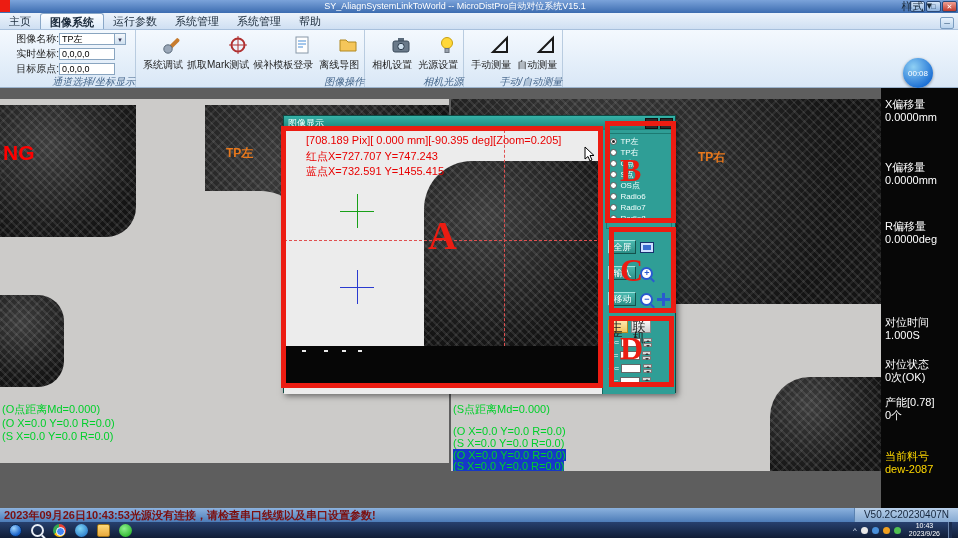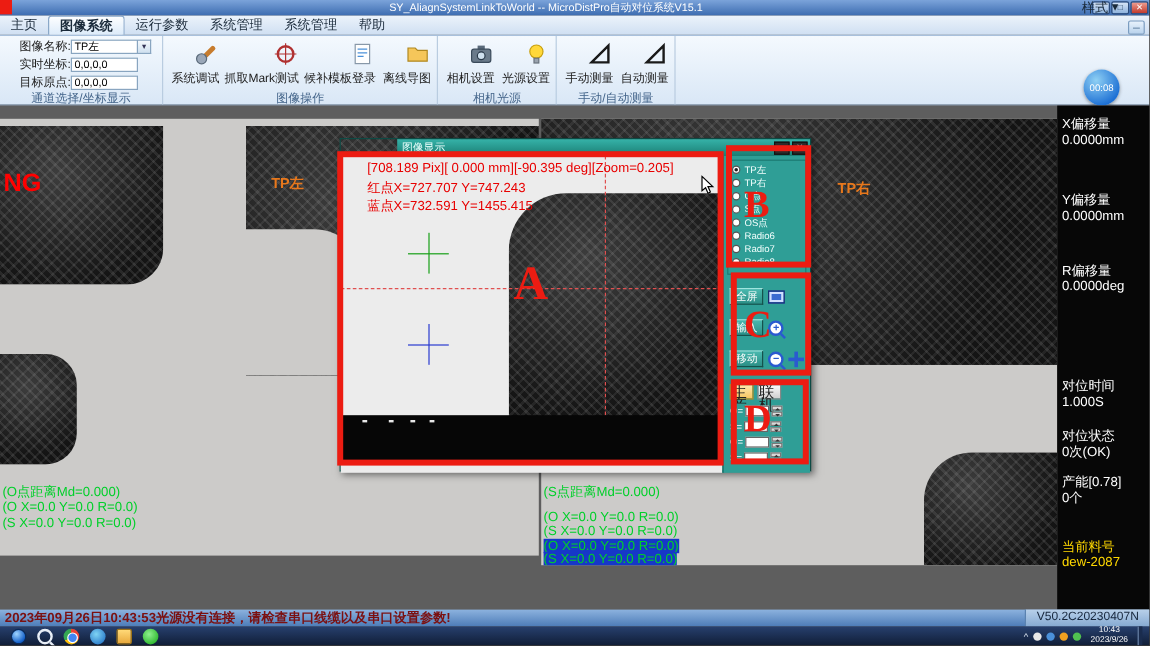--- a/index.html
+++ b/index.html
@@ -18,21 +18,21 @@
   .menubar{position:absolute;top:13px;left:0;right:0;height:17px;background:linear-gradient(#ecf3fb,#cfdff2);display:flex;align-items:flex-end;border-bottom:1px solid #a8c0dc;}
   .menutab{padding:1px 9px;height:16px;line-height:14px;color:#1a2a3a;font-size:11px;}
   .menutab.active{background:linear-gradient(#fdfeff,#dcebfa);border:1px solid #8aa8c8;border-bottom:none;border-radius:3px 3px 0 0;font-weight:bold;}
   .menubar .spacer{flex:1;}
   .style-btn{display:flex;gap:3px;padding:0 8px;height:30px;color:#1a2a3a;font-size:11px;}
   .mini-ribbon-btn{width:14px;height:12px;margin-right:4px;background:linear-gradient(#e8f2fc,#b8d2ec);border:1px solid #7a9cc0;border-radius:2px;font-size:8px;line-height:11px;text-align:center;color:#35597d;}
 
   
   .ribbon{position:absolute;top:30px;left:0;right:0;height:58px;background:linear-gradient(#f4f9fe,#d9e7f6);border-bottom:1px solid #9ab2cc;display:flex;}
   .rgroup{position:relative;height:100%;border-right:1px solid #b9cce0;padding:2px 3px 13px;}
-  .gname{position:absolute;bottom:0;left:0;right:0;height:12px;text-align:center;font-size:10px;color:#44658a;white-space:nowrap;}
+  .gname{position:absolute;bottom:0;left:0;right:0;height:12px;text-align:right;font-size:10px;color:#44658a;white-space:nowrap;font-style:italic;}
   .fieldrow{display:flex;align-items:center;height:14px;margin-bottom:1px;}
   .fieldrow label{width:56px;text-align:right;font-size:10px;color:#222;}
   .fieldrow input{width:56px;height:12px;font-size:9px;border:1px solid #89a5c0;padding:0 2px;}
   .drop-arrow{width:11px;height:12px;border:1px solid #89a5c0;border-left:none;background:linear-gradient(#f4f8fc,#cfe0ef);font-size:7px;line-height:11px;text-align:center;color:#335;}
   .btnrow{display:flex;align-items:flex-start;height:100%;}
   .bigbtn{min-width:46px;padding:1px 2px;display:flex;flex-direction:column;align-items:flex-end;font-size:10px;color:#222;border-radius:3px;}
   .bigbtn .ic{width:22px;height:22px;margin:1px 0 2px;}
   .timer-badge{position:absolute;right:25px;top:28px;width:30px;height:30px;border-radius:50%;background:radial-gradient(circle at 35% 30%,#8fd0f4,#1c6fd4 75%);color:#fff;font-size:8px;display:flex;align-items:center;justify-content:center;box-shadow:0 1px 3px rgba(0,0,0,.4);}
 
   
@@ -57,21 +57,21 @@
   .info-item:nth-child(1){top:10px;}
   .info-item:nth-child(2){top:73px;}
   .info-item:nth-child(3){top:132px;}
   .info-item:nth-child(4){top:228px;}
   .info-item:nth-child(5){top:270px;}
   .info-item:nth-child(6){top:308px;}
   .info-item:nth-child(7){top:362px;color:#ffd800;}
 
   
   .dialog{position:absolute;left:283px;top:115px;width:393px;height:278px;border:1px solid #0d4a44;box-shadow:2px 3px 6px rgba(0,0,0,.5);z-index:10;}
-  .dlg-title{height:14px;background:linear-gradient(#35b2a8,#1b7d73);display:flex;align-items:center;color:#eafffd;font-size:9px;padding-left:4px;margin-left:47px;}
+  .dlg-title{height:14px;background:linear-gradient(#35b2a8,#1b7d73);display:flex;align-items:center;color:#eafffd;font-size:9px;padding-left:4px;}
   .dlg-title .t{flex:1;}
   .dlg-btn{width:13px;height:11px;margin-right:2px;background:#2b2b2b;color:#ddd;font-size:7px;line-height:10px;text-align:center;border:1px solid #111;}
   .dlg-body{display:flex;height:264px;}
   .img-area{position:relative;width:320px;height:264px;background:#ececec;overflow:hidden;}
   .dlg-red{position:absolute;left:6px;color:#e80000;font-size:11px;white-space:nowrap;z-index:4;padding-left:16px;}
   .dash-h{position:absolute;left:0;right:0;top:110px;border-top:1px dashed #e05050;z-index:2;}
   .dash-v{position:absolute;top:0;bottom:48px;left:220px;border-left:1px dashed #e05050;z-index:2;}
   .cross{position:absolute;width:34px;height:34px;z-index:3;}
   .cross::before{content:"";position:absolute;left:50%;top:0;bottom:0;border-left:1px solid currentColor;}
   .cross::after{content:"";position:absolute;top:50%;left:0;right:0;border-top:1px solid currentColor;}

